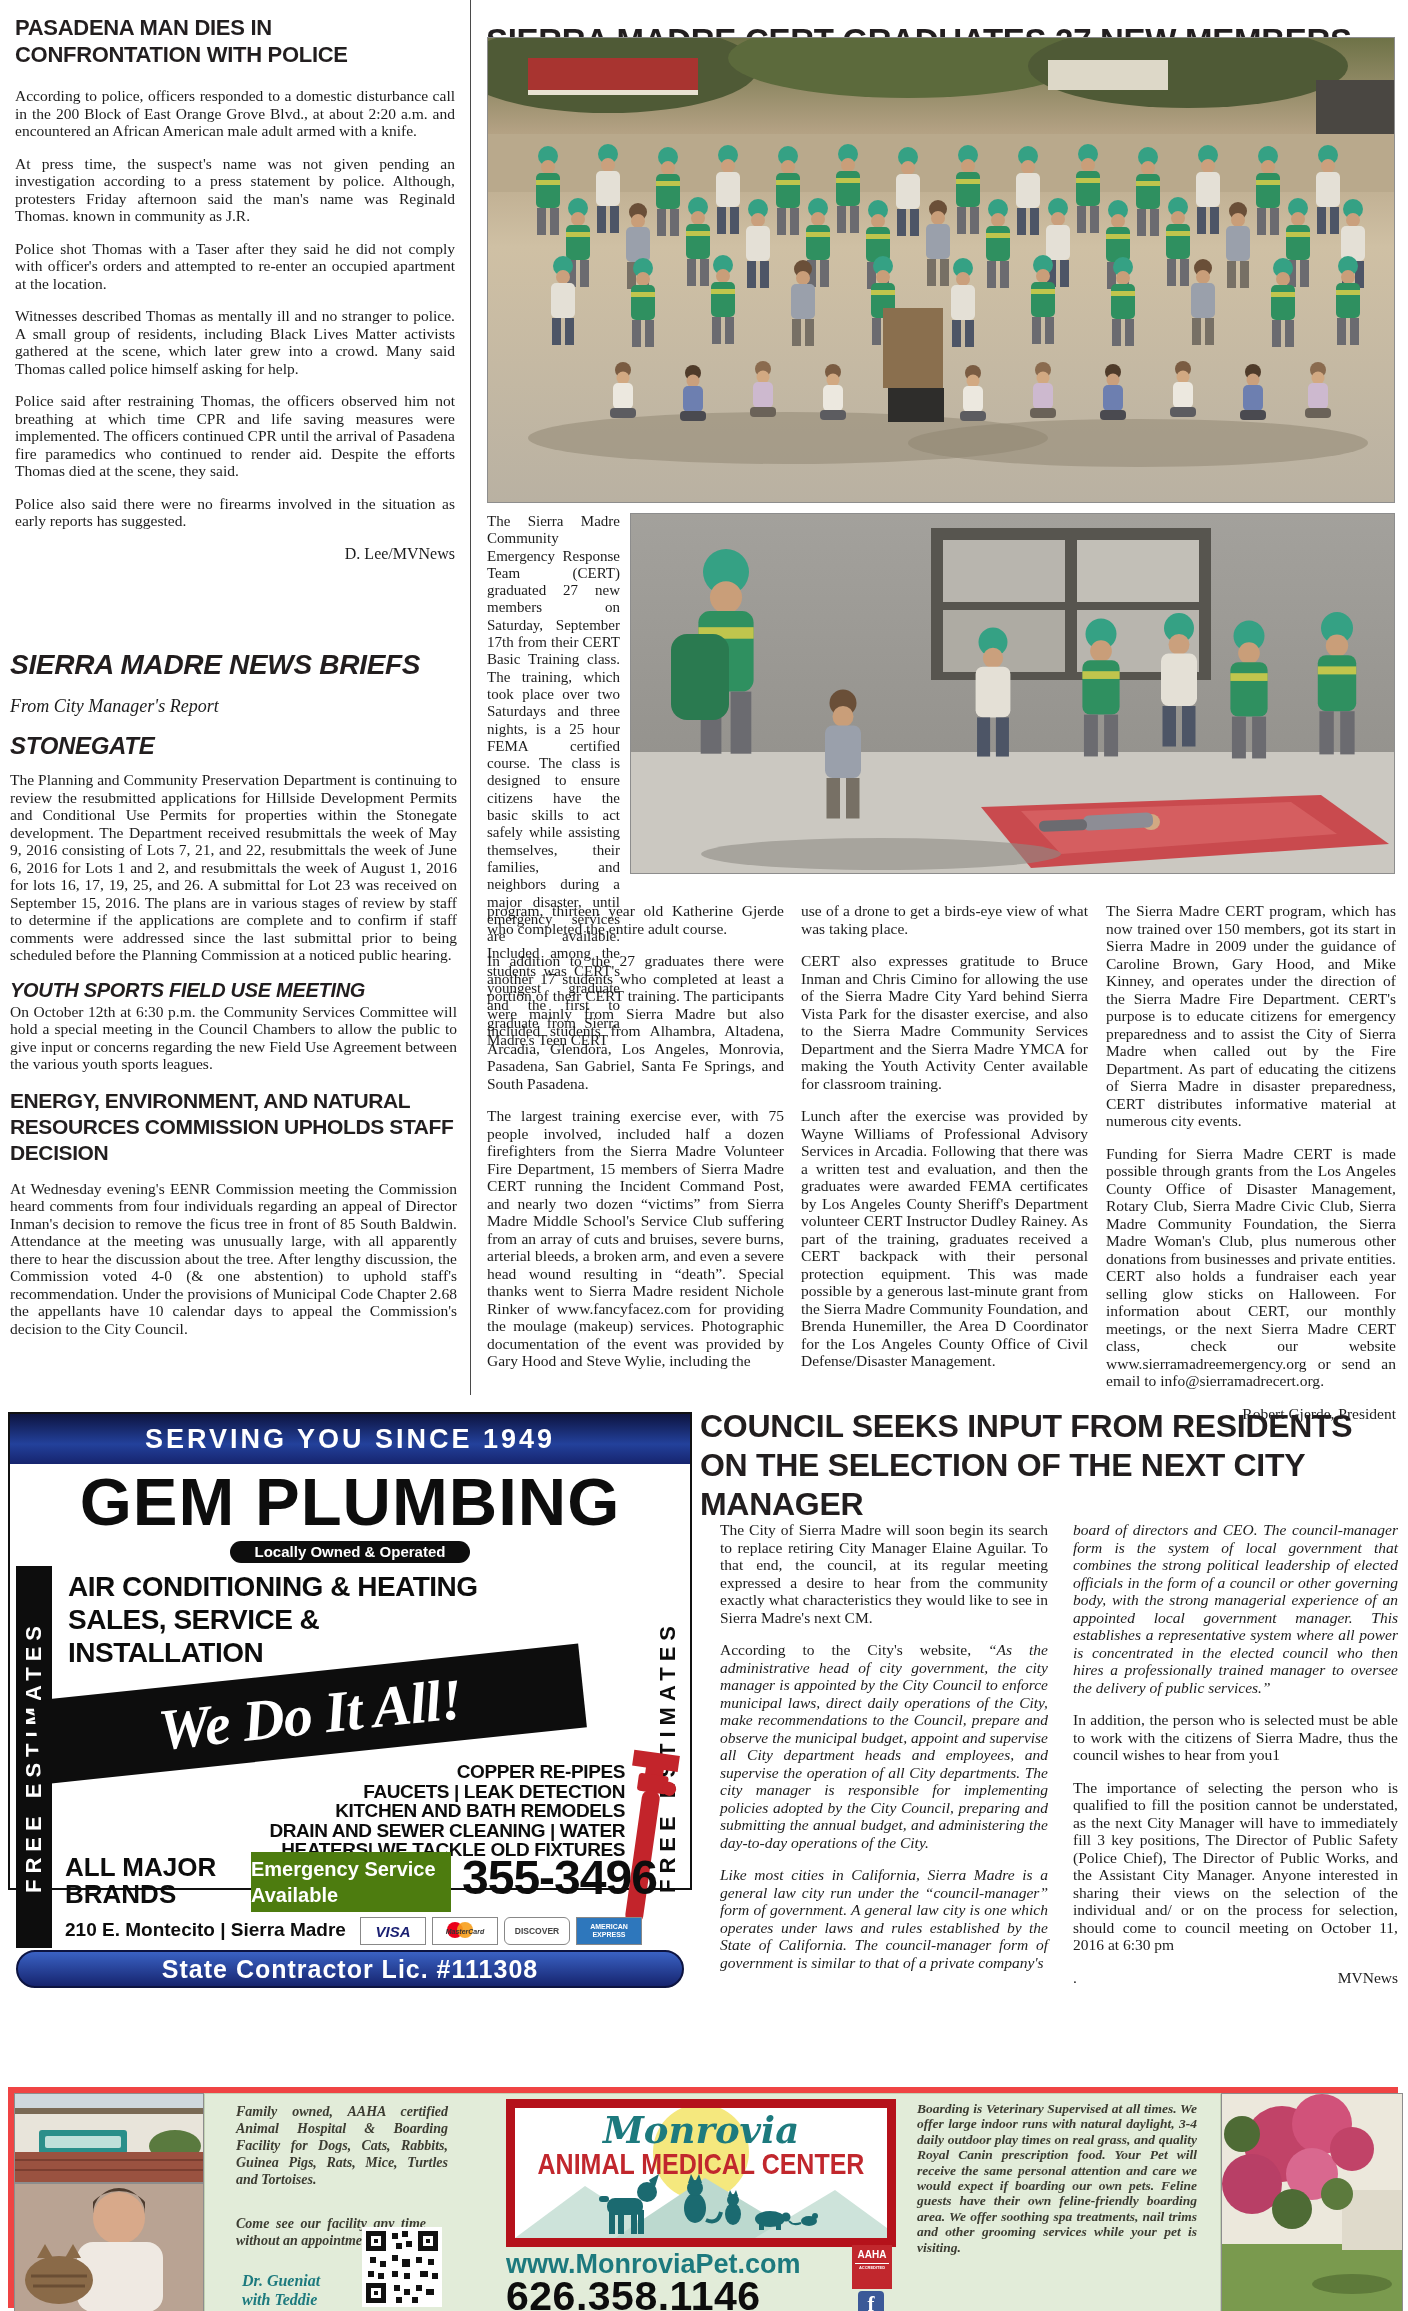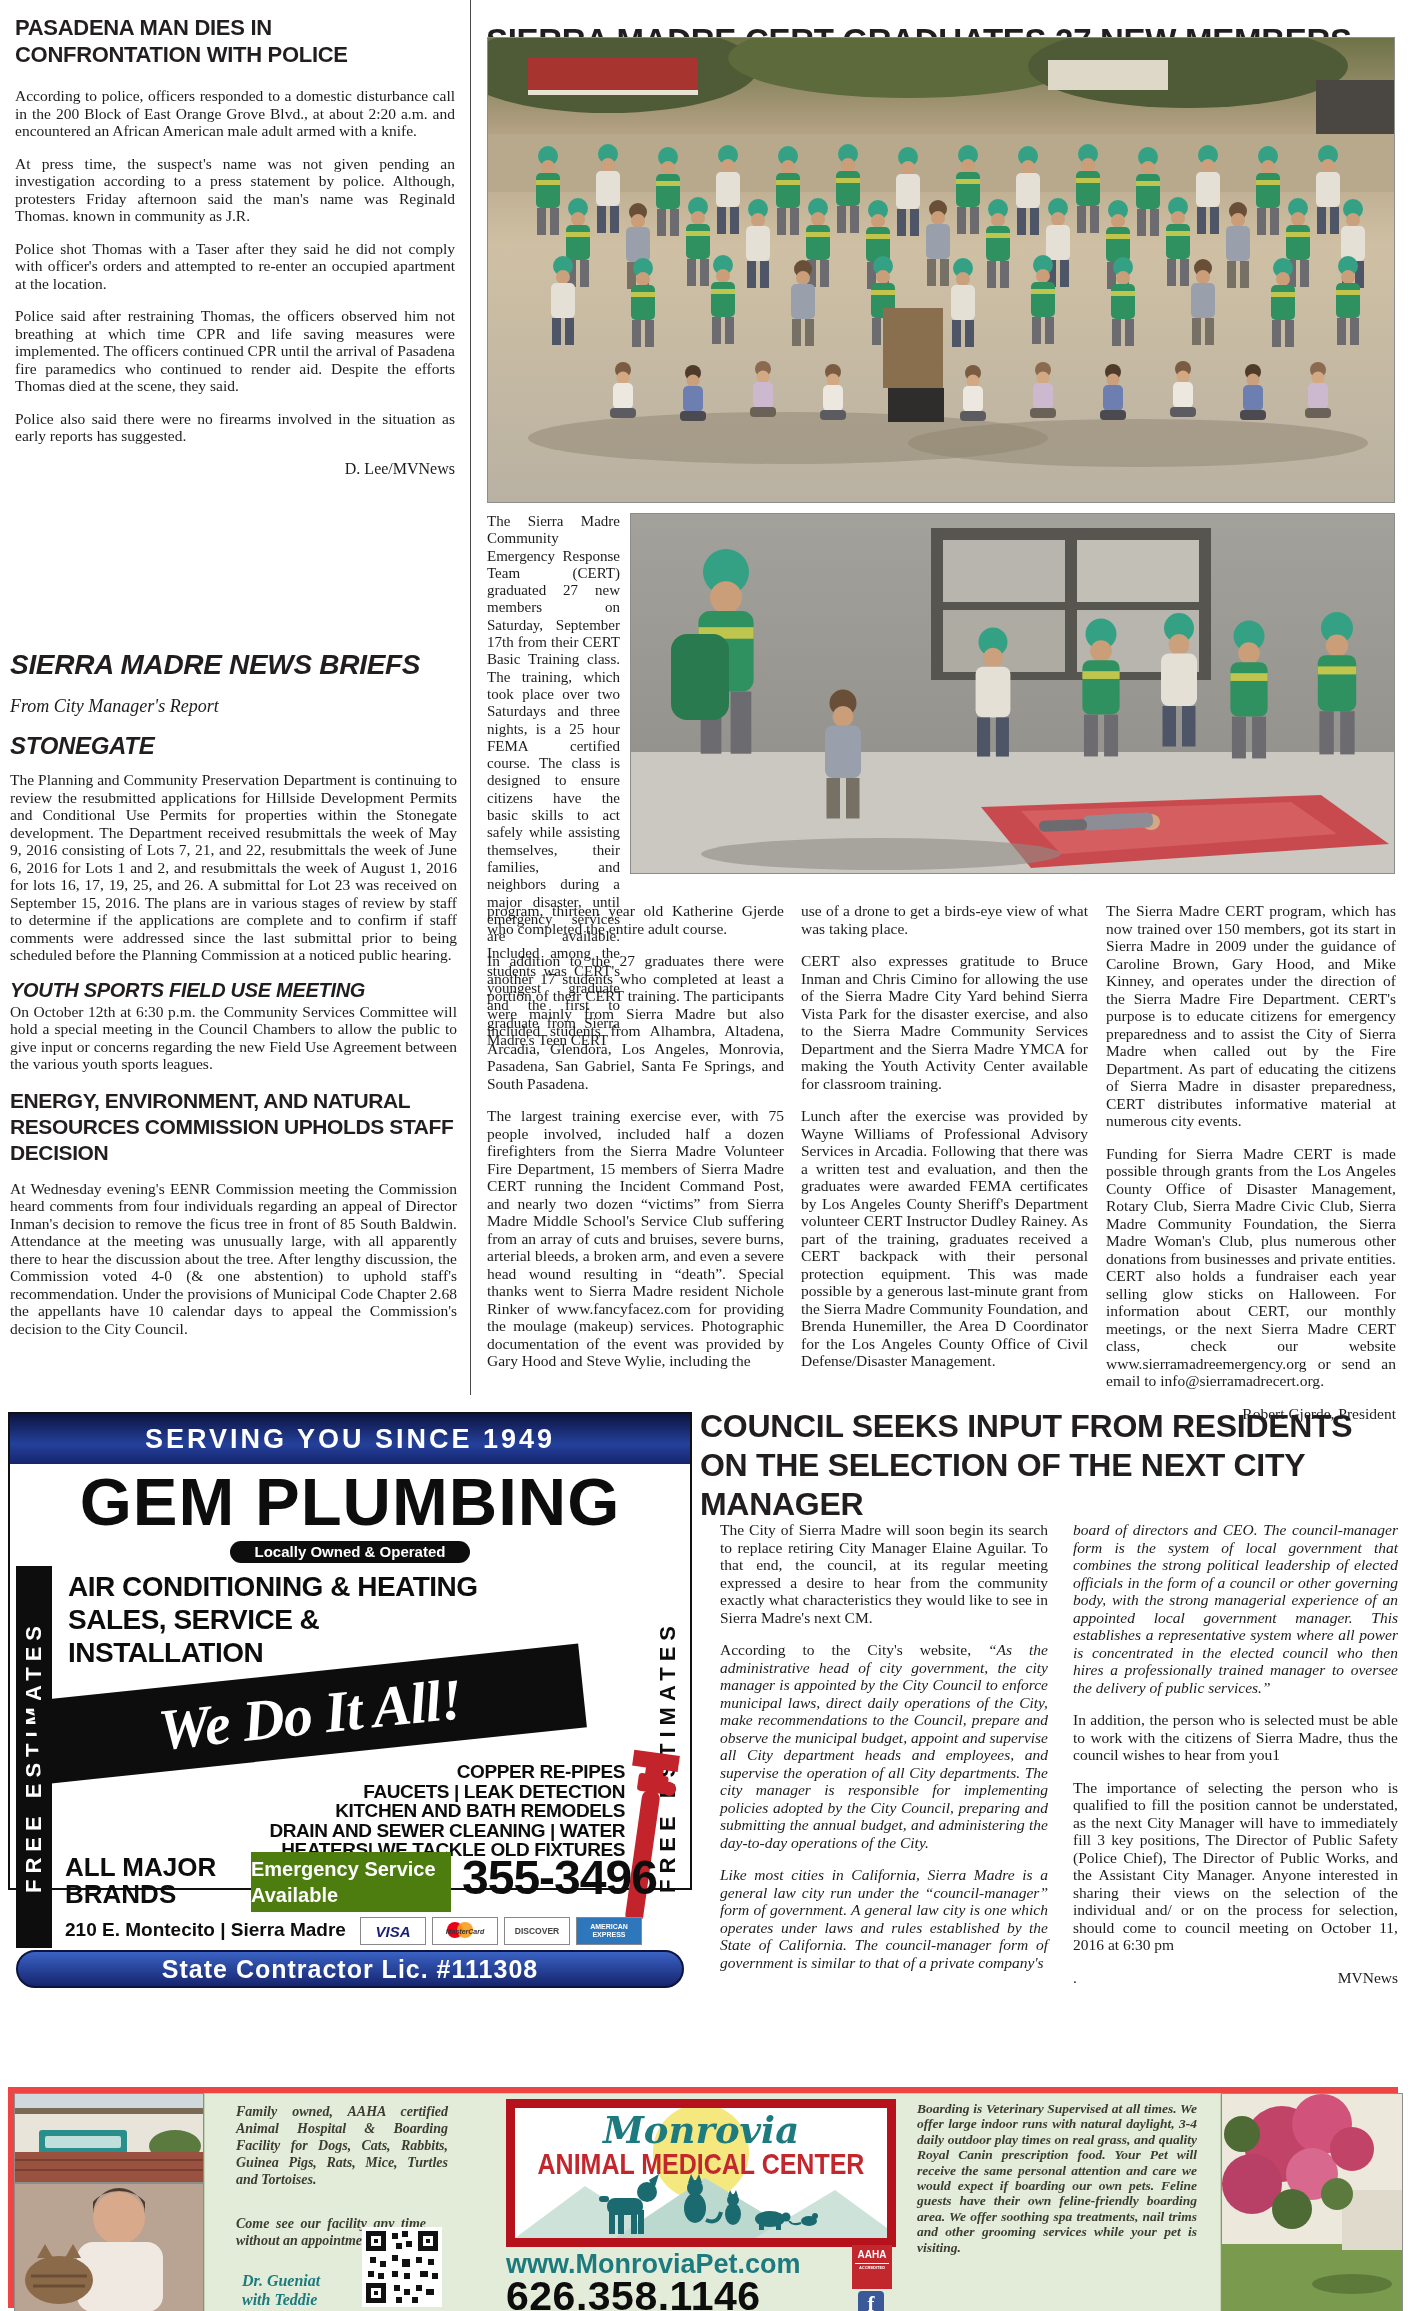--- a/index.html
+++ b/index.html
@@ -66,21 +66,21 @@
   #gem-address{left:55px;top:505px;font-size:19px;font-weight:700;color:#0d0d0d;}
   #gem-cards{left:350px;top:503px;display:flex;gap:6px;}
   .card{width:66px;height:28px;border:1px solid #888;background:#fff;display:flex;align-items:center;justify-content:center;
      font-family:"Liberation Sans",sans-serif;box-sizing:border-box;}
   .card-visa{color:#1a1f71;font-weight:700;font-style:italic;font-size:15px;}
   .card-mc{position:relative;font-size:7px;font-weight:700;color:#333;}
   .card-mc i{position:absolute;top:4px;width:16px;height:16px;border-radius:50%;}
   .card-mc i.r{left:14px;background:#eb001b;}
   .card-mc i.o{left:24px;background:#f79e1b;opacity:.9;}
   .card-mc b{position:relative;z-index:2;font-style:italic;}
-  .card-disc{font-size:8.5px;font-weight:700;color:#444;}
+  .card-disc{font-size:8.5px;font-weight:700;color:#444;border-radius:6px;}
   .card-amex{background:#2e77bc;color:#fff;font-size:7px;font-weight:700;text-align:center;line-height:8px;}
   #gem-license-band{left:6px;top:536px;width:668px;height:38px;border-radius:19px;
      background:linear-gradient(#3a62c4,#16246e);border:2px solid #0d1440;box-sizing:border-box;
      color:#fff;font-weight:700;font-size:25px;line-height:34px;text-align:center;letter-spacing:1px;}
   
   #pet-ad{left:8px;top:2087px;width:1390px;height:221px;border:6px solid #ef4444;background:#fff;box-sizing:border-box;}
   #pet-photo-building{left:0;top:0;width:190px;height:90px;}
   #pet-photo-woman{left:0;top:90px;width:190px;height:130px;}
   #pet-green{left:190px;top:0;width:1017px;height:219px;background:#e2ecd9;border:1px solid #c2d2b4;box-sizing:border-box;}
   .pet-text{font-style:italic;font-weight:700;color:#3c3c32;font-size:14px;line-height:17px;text-align:justify;}
@@ -110,20 +110,21 @@
 <body>
 
 <div id="page">
 
   <div id="pasadena" class="abs">
     <h1 class="headline">PASADENA MAN DIES IN CONFRONTATION WITH POLICE</h1>
     <div class="body-text">
       <p>According to police, officers responded to a domestic disturbance call in the 200 Block of East Orange Grove Blvd., at about 2:20 a.m. and encountered an African American male adult armed with a knife.</p>
       <p>At press time, the suspect's name was not given pending an investigation according to a press statement by police. Although, protesters Friday afternoon said the man's name was Reginald Thomas. known in community as J.R.</p>
       <p>Police shot Thomas with a Taser after they said he did not comply with officer's orders and attempted to re-enter an occupied apartment at the location.</p>
+      <p>Witnesses described Thomas as mentally ill and no stranger to police. A small group of residents, including Black Lives Matter activists gathered at the scene, which later grew into a crowd. Many said Thomas called police himself asking for help.</p>
       <p>Police said after restraining Thomas, the officers observed him not breathing at which time CPR and life saving measures were implemented.  The officers continued CPR until the arrival of Pasadena fire paramedics who continued to render aid.  Despite the efforts Thomas died at the scene, they said.</p>
       <p>Police also said there were no firearms involved in the situation as early reports has suggested.</p>
     </div>
     <div class="byline">D. Lee/MVNews</div>
   </div>
 
   <div id="briefs" class="abs">
     <h1 id="briefs-title" class="headline">SIERRA MADRE NEWS BRIEFS</h1>
     <div class="briefs-sub">From City Manager's Report</div>
     <h2 class="headline briefs-h">STONEGATE</h2>

